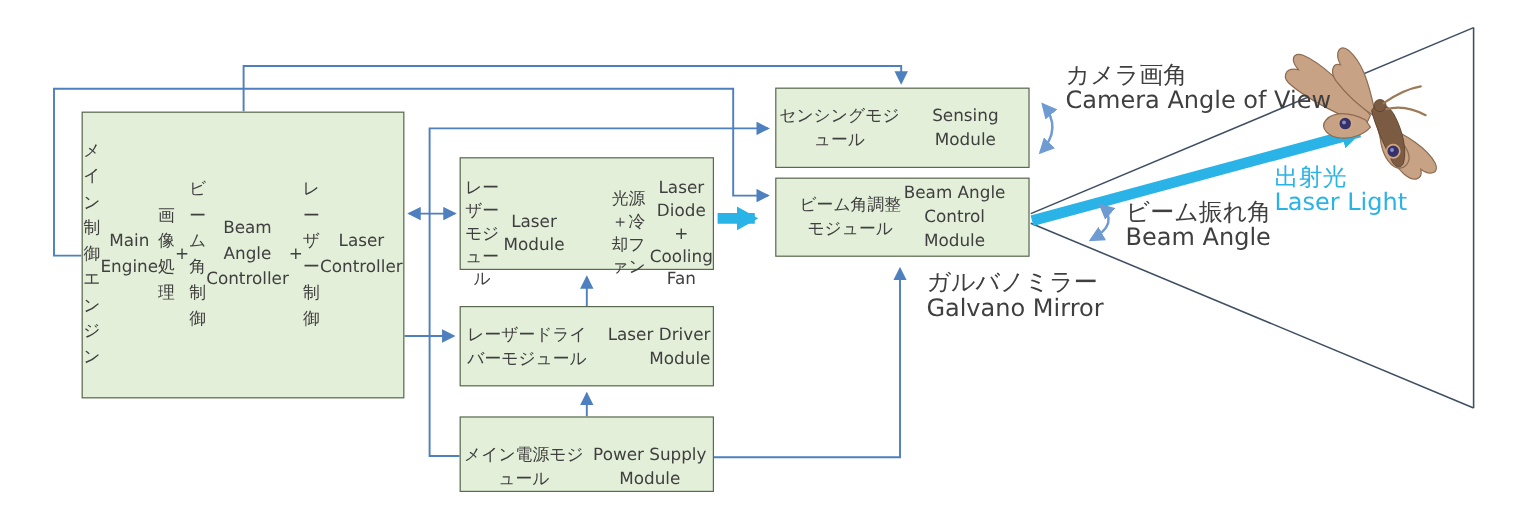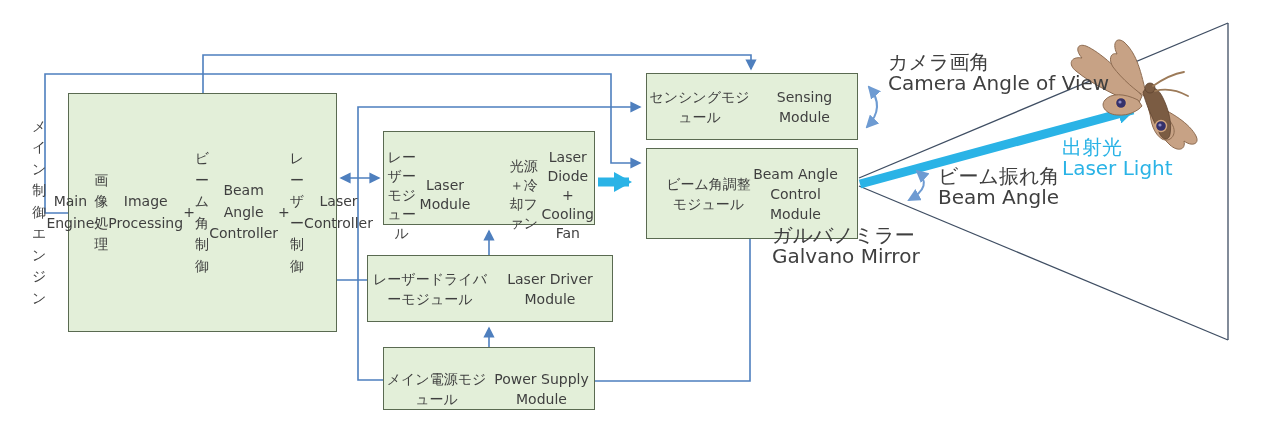--- a/index.html
+++ b/index.html
@@ -14,24 +14,24 @@
     background:var(--box-fill,#e3efd9);
     border:1.5px solid var(--box-border,#5a6a51);
     display:flex;flex-direction:row;justify-content:center;align-items:center;
     text-align:center;font-size:14px;line-height:20px;
   }
   .node .bline{min-height:20px;width:100%;}
   .node-main{left:68px;top:93px;width:269px;height:239px;line-height:21.5px;padding:0 8px;}
   .node-main .bline{min-height:21.5px;}
   .node-laser{left:383px;top:131px;width:212px;height:94px;line-height:19px;}
   .node-laser .bline{min-height:19px;margin-top:34px;}
-  .node-driver{left:367px;top:255px;width:246px;height:67px;padding:0 2px;}
+  .node-driver{left:383px;top:255px;width:212px;height:67px;padding:0 2px;text-align:right;}
   .node-power{left:383px;top:347px;width:212px;height:63px;align-items:flex-end;}
   .node-sensing{left:646px;top:73px;width:212px;height:67px;}
-  .node-beam{left:646px;top:148px;width:212px;height:91px;padding:0 18px;}
+  .node-beam{left:646px;top:148px;width:212px;height:66px;padding:0 18px;}
   .anno{position:absolute;font-size:20px;line-height:21px;white-space:nowrap;}
   .anno-camera{left:888px;top:52px;}
   .anno-beamangle{left:938px;top:166px;}
   .anno-galvano{left:772px;top:225px;}
   .anno-laserlight{left:1062px;top:137px;color:var(--beam,#2ab3e6);}
   .conn{stroke:var(--connector,#4e7fbe);stroke-width:1.6;fill:none;}
   .arc{stroke:var(--arc,#6e9bd2);stroke-width:2;fill:none;}
   .fov{stroke:var(--fov,#3f4e63);stroke-width:1.3;fill:none;}
   .beamline{stroke:var(--beam,#2ab3e6);stroke-width:9;fill:none;}
   .mk-blue{fill:var(--connector,#4e7fbe);}
@@ -95,21 +95,20 @@
       <circle class="moth-eyespot" cx="1161" cy="126" r="5.5"></circle>
       <circle class="moth-eyedot" cx="1160" cy="125" r="1.6"></circle>
     </g>
   </svg>
 
   <div class="node node-main">
     <div class="bline">メイン制御エンジン</div>
     <div class="bline">Main Engine</div>
     <div class="bline"></div>
     <div class="bline">画像処理</div>
-    <div class="bline">Image Processing</div>
     <div class="bline">+</div>
     <div class="bline">ビーム角制御</div>
     <div class="bline">Beam Angle Controller</div>
     <div class="bline">+</div>
     <div class="bline">レーザー制御</div>
     <div class="bline">Laser Controller</div>
   </div>
 
   <div class="node node-laser">
     <div class="bline">レーザーモジュール</div>

